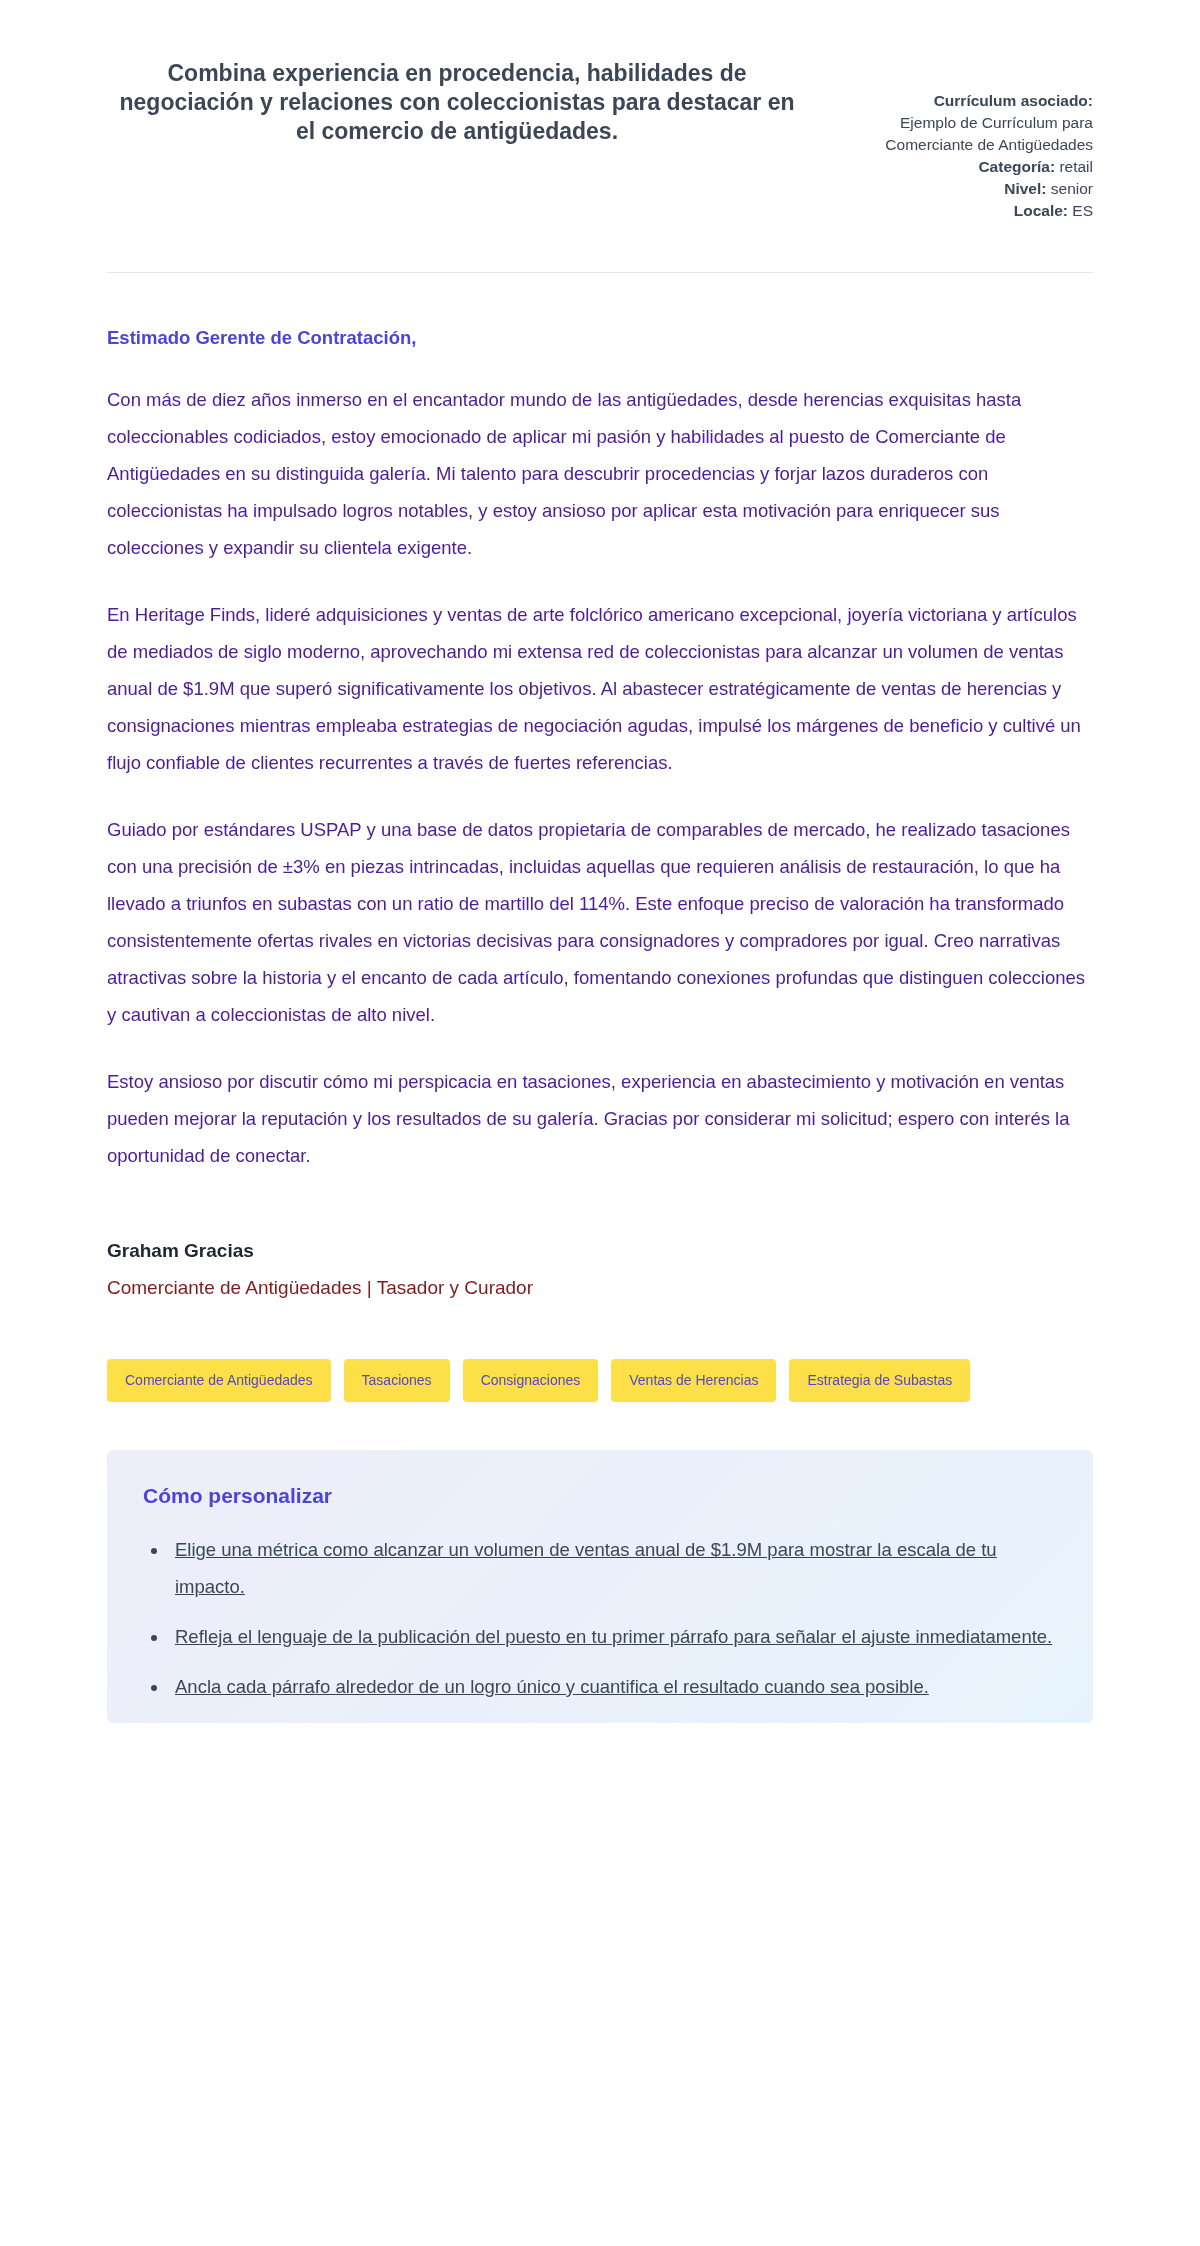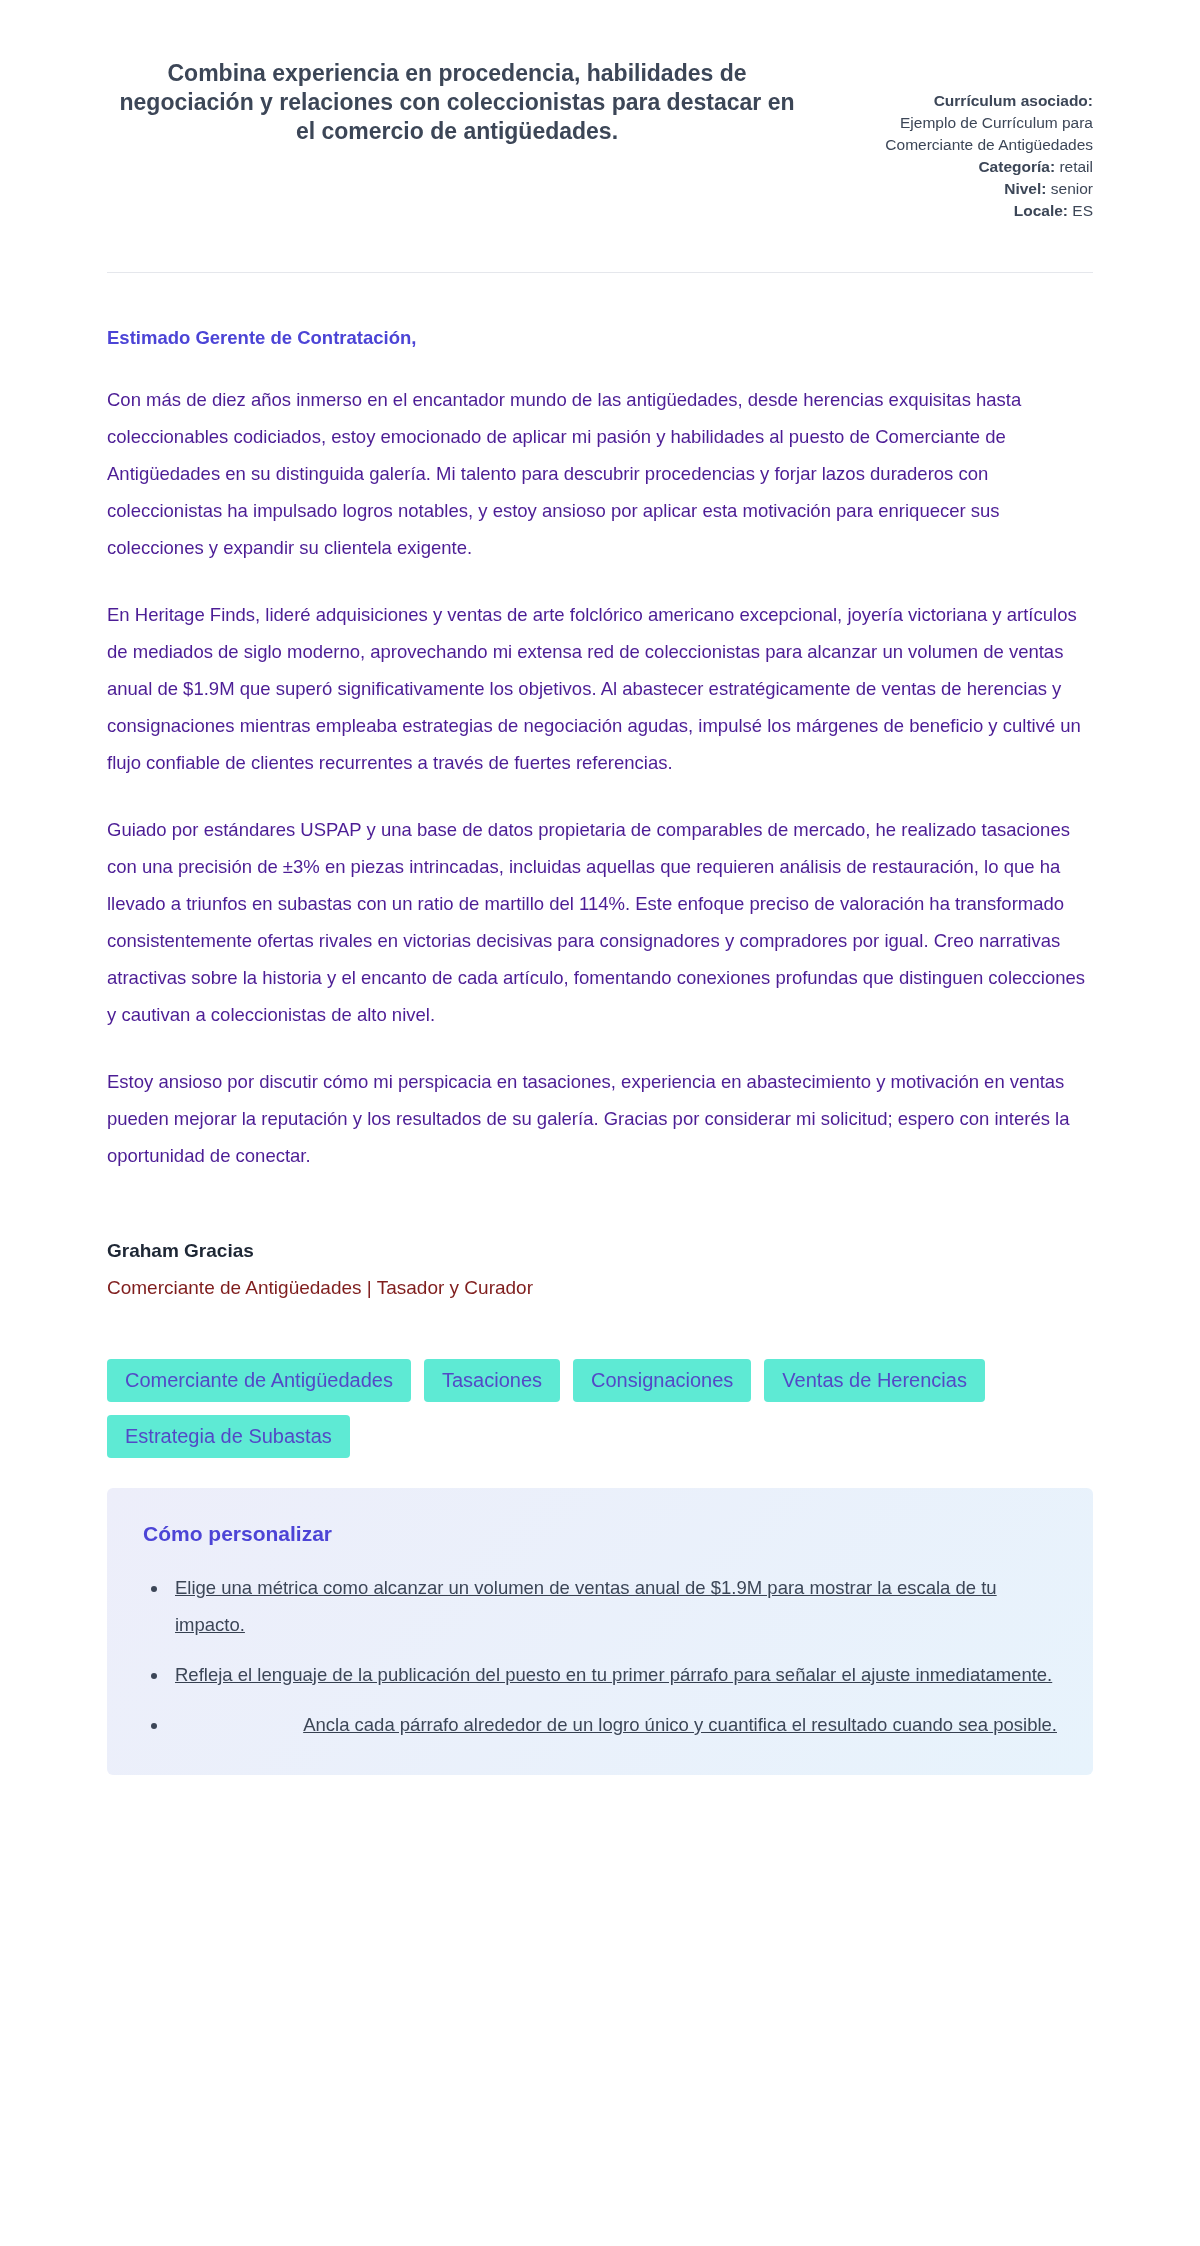--- a/index.html
+++ b/index.html
@@ -84,57 +84,57 @@
 
   
   .tags {
     margin: 58px 0 0;
     display: flex;
     flex-wrap: wrap;
     gap: 13px;
   }
   .tag {
     display: inline-block;
-    background: #5eead4;
+    background: #fde047;
     color: #5349c6;
-    font-size: 20px;
+    font-size: 14px;
     line-height: 19px;
     padding: 12px 18px;
     border-radius: 4px;
     white-space: nowrap;
     cursor: pointer;
   }
 
   
   .tips {
-    margin: 30px 0 0;
+    margin: 48px 0 0;
     background: linear-gradient(135deg, #edeefa 0%, #e7f3fc 100%);
     border-radius: 6px;
-    padding: 32px 36px 32px;
+    padding: 32px 36px 18px;
   }
   .tips-heading {
     margin: 0;
     font-size: 21px;
     line-height: 27px;
     font-weight: 700;
     color: #4c44d6;
   }
   .tips-list {
     margin: 22px 0 0;
     padding: 0 0 0 26px;
     text-decoration: underline;
   }
   .tips-list li {
     font-size: 18.5px;
     line-height: 37px;
     color: #3c4657;
     margin: 0 0 13px;
     padding-left: 6px;
   }
-  .tips-list li:last-child { margin-bottom: 0; text-align: right; }
+  .tips-list li:last-child { margin-bottom: 0; }
 </style>
 </head>
 <body>
 
 <div class="container">
 
   <header class="header">
     <div class="header-left">
       <p class="page-subtitle">Combina experiencia en procedencia, habilidades de negociación y relaciones con coleccionistas para destacar en el comercio de antigüedades.</p>
     </div>

